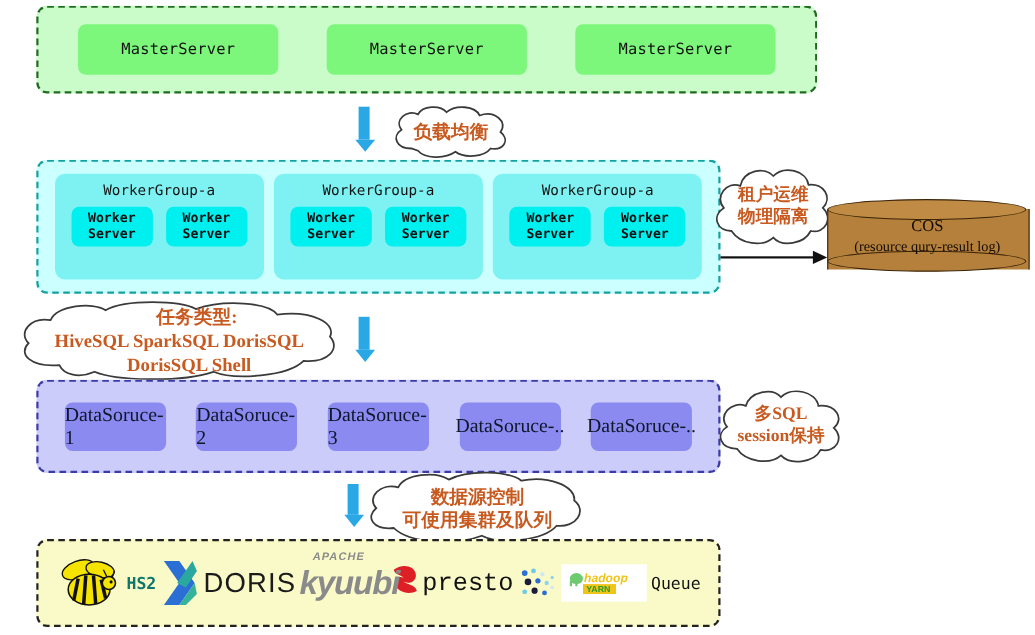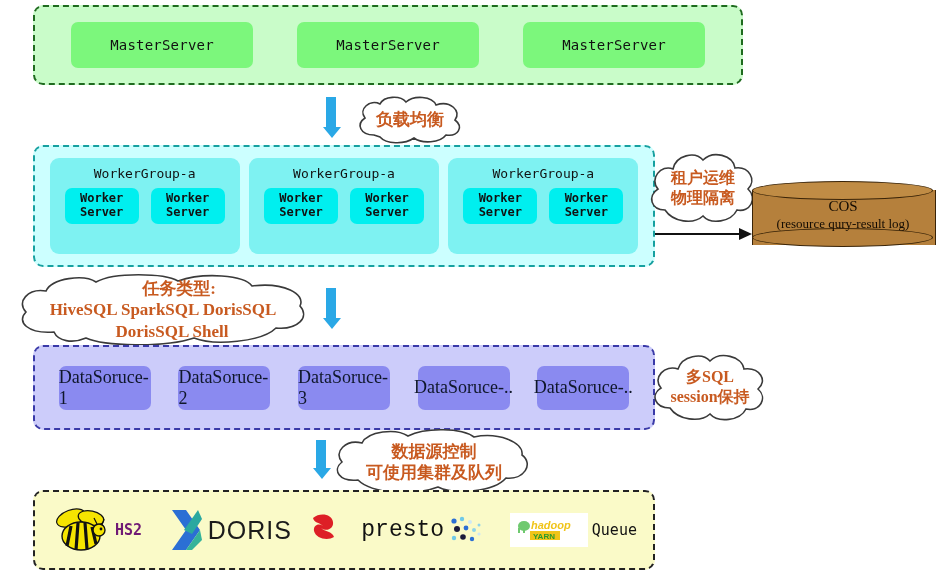--- a/index.html
+++ b/index.html
@@ -109,21 +109,21 @@
   #cos .l2{font-size:13px;margin-top:1px;}
 
   
   #cos-arrow{position:absolute;left:655px;top:228px;width:98px;height:12px;}
   #cos-arrow .shaft{position:absolute;left:0;top:5px;width:86px;height:2px;background:#111;}
   #cos-arrow .head{
     position:absolute;left:84px;top:0;width:0;height:0;
     border-top:6px solid transparent;border-bottom:6px solid transparent;
     border-left:13px solid #111;
   }
-  .hs2-label{font-family:"DejaVu Sans Mono", monospace;font-size:15px;font-weight:bold;color:#701a75;}
+  .hs2-label{font-family:"DejaVu Sans Mono", monospace;font-size:15px;font-weight:bold;color:#0f766e;}
   .doris-label{font-size:25px;letter-spacing:1px;color:#1b1b1b;font-family:"Liberation Sans",sans-serif;font-weight:normal;}
   .presto-label{font-size:23px;color:#111;font-family:Liberation Mono, monospace;}
   .queue-label{font-family:"DejaVu Sans Mono", monospace;font-size:15px;color:#111;}
   .yarn-chip{background:#ffffff;padding:4px 6px;display:flex;align-items:center;}
 </style>
 </head>
 <body>
 
 <div class="band" id="master-band">
   <div class="master-box">MasterServer</div>
@@ -281,20 +281,26 @@
     <svg width="36" height="46" viewBox="0 0 36 46">
       <path d="M4,3 L18,3 L32,23 L18,43 L4,43 L18,23 Z" fill="#2b6fd4"></path>
       <path d="M16,23 L30,3 L34,12 L24,27 Z" fill="#2aa8a0"></path>
       <path d="M18,43 L32,23 L34,33 L24,43 Z" fill="#35b39a"></path>
     </svg>
     <span class="doris-label">DORIS</span>
   </div>
 
   <div class="engine" style="position:relative;">
     <div style="position:relative;display:flex;align-items:flex-end;">
+      <div style="position:relative;">
+        <span style="position:absolute;left:12px;top:-13px;font-size:10px;font-weight:bold;font-style:italic;
+                     color:#8a8a8a;letter-spacing:1px;font-family:'Liberation Sans',sans-serif;">APACHE</span>
+        <span style="font-size:30px;font-weight:bold;font-style:italic;color:#8a8a8a;
+                     font-family:'Liberation Sans',sans-serif;letter-spacing:-1px;">kyuubi</span>
+      </div>
       <svg width="26" height="30" viewBox="0 0 26 30" style="margin-left:-8px;margin-bottom:6px;">
         <path d="M3,6 C10,0 22,2 23,10 C24,17 16,20 11,16 C15,20 22,19 24,25
                  C18,29 6,27 4,19 C3,13 9,11 13,14 C9,10 4,11 3,6 Z" fill="#dd1f26"></path>
       </svg>
     </div>
   </div>
 
   <div class="engine">
     <span class="presto-label">presto</span>
     <svg width="36" height="30" viewBox="0 0 36 30">

